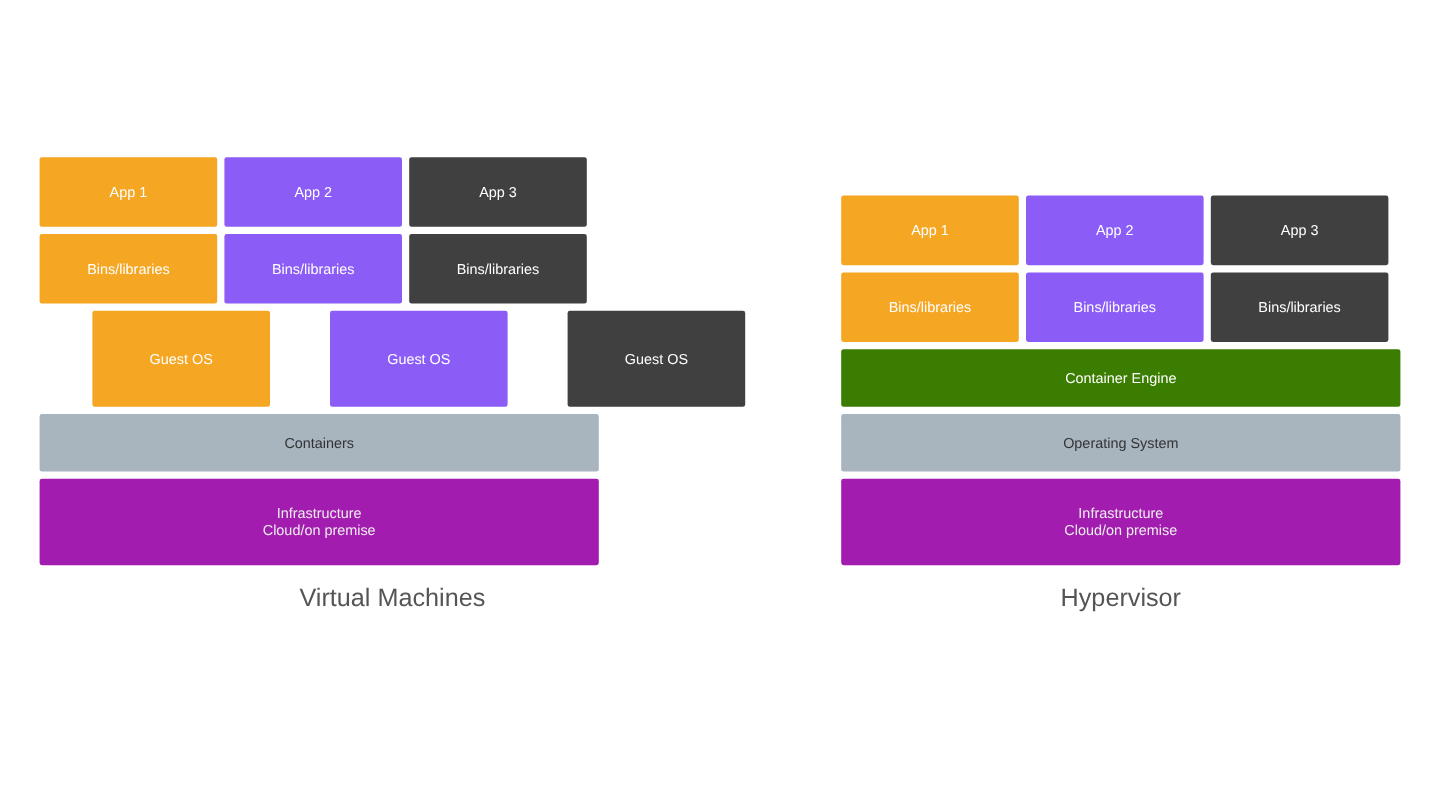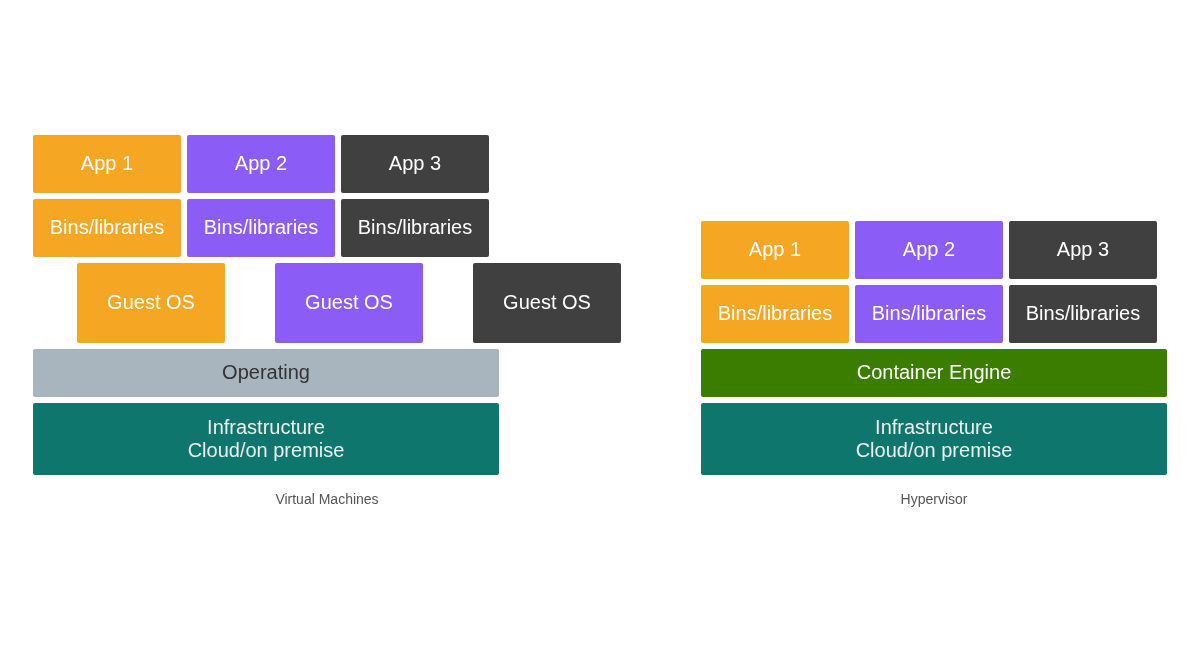--- a/index.html
+++ b/index.html
@@ -19,48 +19,48 @@
       padding-bottom: 30px;
     }
     .diagram {
       display: flex;
       flex-direction: column;
       align-items: center;
       gap: 0;
     }
     .diagram-label {
       margin-top: 16px;
-      font-size: 14px;
+      font-size: 21px;
       color: #555;
       text-align: center;
     }
     .stack {
       display: flex;
       flex-direction: column;
       gap: 6px;
     }
     .row-3 {
       display: flex;
       gap: 6px;
     }
     .cell {
       display: flex;
       align-items: center;
       justify-content: center;
       color: white;
-      font-size: 20px;
+      font-size: 12px;
       font-weight: 500;
       text-align: center;
       border-radius: 2px;
     }
     .cell-orange { background-color: #F5A623; }
     .cell-green { background-color: #8b5cf6; }
     .cell-blue { background-color: #404040; }
     .cell-gray-light { background-color: #A8B4BE; color: #333; }
-    .cell-gray-dark { background-color: #0f766e; color: #eee; }
+    .cell-gray-dark { background-color: #a21caf; color: #eee; }
     .cell-dark-green { background-color: #3A7D00; color: white; }
 
     
     .vm-app { width: 148px; height: 58px; }
     .vm-bins { width: 148px; height: 58px; }
     .vm-guestos { width: 148px; height: 80px; margin-left: 44px; }
     .vm-hypervisor { width: 466px; height: 48px; }
     .vm-infra { width: 466px; height: 72px; }
 
     
@@ -89,21 +89,21 @@
         <div class="cell cell-green vm-bins">Bins/libraries</div>
         <div class="cell cell-blue vm-bins">Bins/libraries</div>
       </div>
 
       <div class="row-3">
         <div class="cell cell-orange vm-guestos">Guest OS</div>
         <div class="cell cell-green vm-guestos">Guest OS</div>
         <div class="cell cell-blue vm-guestos">Guest OS</div>
       </div>
 
-      <div class="cell cell-gray-light vm-hypervisor">Operating</div>
+      <div class="cell cell-gray-light vm-hypervisor">Containers</div>
 
       <div class="cell cell-gray-dark vm-infra" style="white-space: pre-line;">Infrastructure
 Cloud/on premise</div>
 
     </div>
     <div class="diagram-label">Virtual Machines</div>
   </div>
 
   <div class="diagram">
     <div class="stack">
@@ -115,20 +115,21 @@
       </div>
 
       <div class="row-3">
         <div class="cell cell-orange ct-bins">Bins/libraries</div>
         <div class="cell cell-green ct-bins">Bins/libraries</div>
         <div class="cell cell-blue ct-bins">Bins/libraries</div>
       </div>
 
       <div class="cell cell-dark-green ct-engine">Container Engine</div>
 
+      <div class="cell cell-gray-light ct-os">Operating System</div>
 
       <div class="cell cell-gray-dark ct-infra" style="white-space: pre-line;">Infrastructure
 Cloud/on premise</div>
 
     </div>
     <div class="diagram-label">Hypervisor</div>
   </div>
 
 </div>
 

